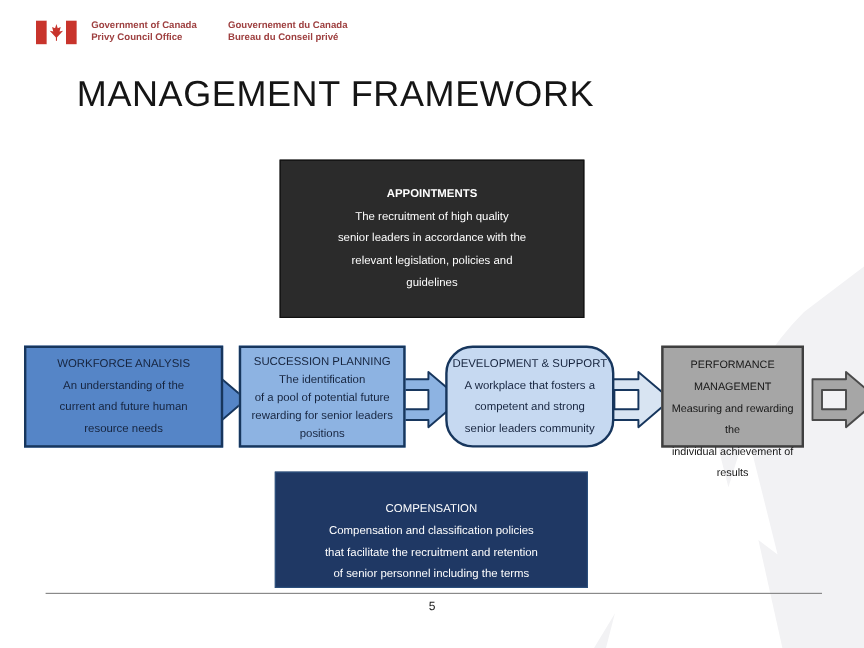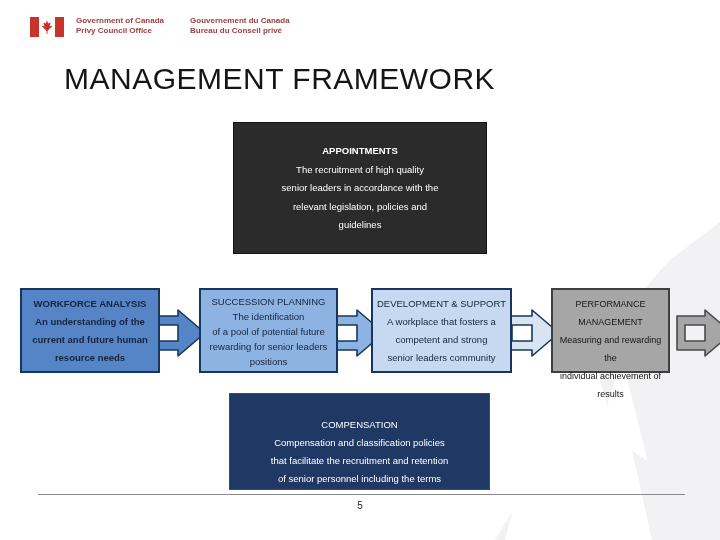--- a/index.html
+++ b/index.html
@@ -17,30 +17,30 @@
   
   .title{
     position:absolute;left:64px;top:62px;z-index:2;
     font-size:30px;font-weight:400;color:#151515;letter-spacing:0.5px;
   }
   
   .box{position:absolute;box-sizing:border-box;text-align:center;z-index:2;}
   .box-heading,.box-line{width:100%;}
   
   .app-box{
-    left:233px;top:122px;width:254px;height:132px;
+    left:233px;top:133px;width:254px;height:132px;
     background:#2B2B2B;border:1px solid #111111;color:#ffffff;
     padding-top:19px;font-size:9.5px;line-height:18.5px;text-align:center;
   }
   .app-box .box-heading{font-weight:bold;}
   
   .flow-box{top:288px;height:85px;border:2px solid #17365D;color:#16243E;font-size:9.5px;line-height:18px;padding-top:5px;}
-  .fb1{left:20px;width:140px;background:#5585C7;font-weight:bold;}
+  .fb1{left:20px;width:166px;background:#5585C7;}
   .fb2{left:199px;width:139px;background:#8DB3E2;line-height:15px;padding-top:4px;}
-  .fb3{left:371px;width:141px;background:#C6D9F1;}
+  .fb3{left:371px;width:141px;background:#C6D9F1;border-radius:23px;}
   .fb4{left:551px;width:119px;background:#A6A6A6;border-color:#3F3F3F;color:#161616;font-size:9px;padding-left:1px;padding-right:1px;}
   
   .arrow{position:absolute;top:308px;width:58px;height:50px;z-index:1;}
   .ar1{left:149px;}
   .ar2{left:328px;}
   .ar3{left:503px;}
   .ar4{left:676px;}
   
   .comp-box{
     left:229px;top:393px;width:261px;height:97px;

